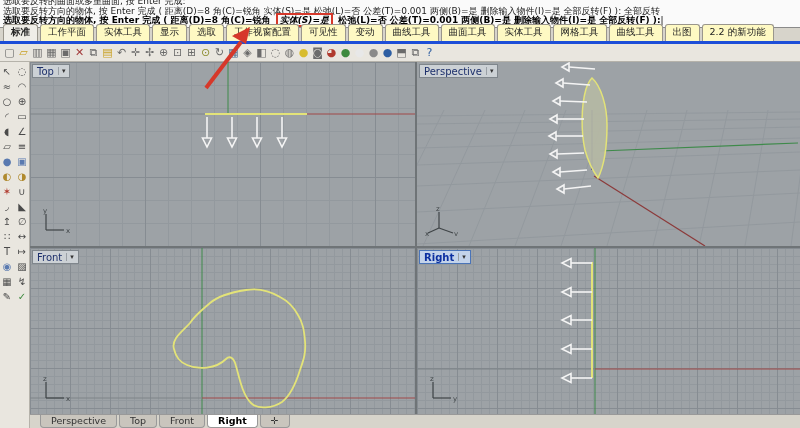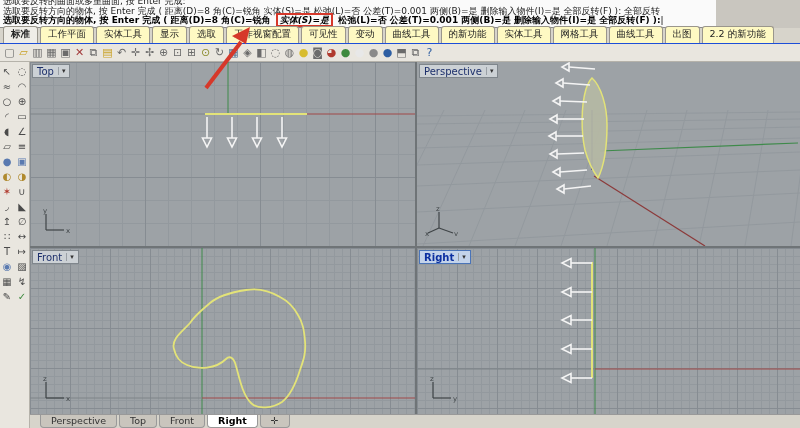--- a/index.html
+++ b/index.html
@@ -6,31 +6,31 @@
     --viewport-bg:#9da2a6; --grid-minor:#93999e; --grid-major:#868c92;
     --axis-red:#a04848; --axis-green:#3e8a4a; --axis-blue:#3a3a8c;
     --curve-yellow:#e3e378; --arrow-white:#f4f4f4; --annotation-red:#d6382a;
     --chrome-bg:#e9e6df; --chrome-dark:#d7d4cb; --title-text:#1c2f6b;
   }
   *{box-sizing:border-box;margin:0;padding:0}
   html,body{width:800px;height:428px;overflow:hidden}
   body{font-family:"DejaVu Sans","Liberation Sans",sans-serif;background:#c9c6bf;position:relative}
 
   
-  #command-area{position:absolute;left:0;top:0;width:716px;height:28px;background:#fafafa;
+  #command-area{position:absolute;left:0;top:0;width:800px;height:28px;background:#fafafa;
     border-bottom:1px solid #8a8a8a;overflow:hidden;}
   #cmd-lines{margin-top:-3px;padding-left:3px}
   .cmd-line{font-size:9px;line-height:9.6px;color:#222;white-space:nowrap}
   .cmd-line.prompt{font-weight:bold;color:#000}
   .red-box{border:2px solid var(--annotation-red);padding:0 2px;margin:0 2px;font-style:italic}
   .cursor{font-weight:normal}
 
   
   #menu-tabs{position:absolute;left:0;top:28px;width:800px;height:16px;background:var(--chrome-dark);
-    border-bottom:1px solid #1d4ed8;display:flex;align-items:flex-end;padding-left:3px;gap:2px}
+    border-bottom:3px solid #1d4ed8;display:flex;align-items:flex-end;padding-left:3px;gap:2px}
   .menu-tab{font-size:9.5px;color:#222;padding:1px 7px 2px;background:#fef9c3;
     border:1px solid #9a968c;border-bottom:none;border-radius:3px 3px 0 0;white-space:nowrap}
   .menu-tab.active{background:#efede7;font-weight:bold}
 
   
   #toolbar{position:absolute;left:0;top:44px;width:800px;height:18px;background:var(--chrome-bg);
     border-bottom:1px solid #b5b2aa;display:flex;align-items:center;padding-left:3px;gap:1px}
   .tb-icon{width:13px;height:15px;font-size:11px;line-height:15px;text-align:center;color:#6b6b6b;cursor:default}
 
   
@@ -92,21 +92,21 @@
 
 <span class="menu-tab active">标准</span>
     <span class="menu-tab">工作平面</span>
     <span class="menu-tab">实体工具</span>
     <span class="menu-tab">显示</span>
     <span class="menu-tab">选取</span>
     <span class="menu-tab">工作视窗配置</span>
     <span class="menu-tab">可见性</span>
     <span class="menu-tab">变动</span>
     <span class="menu-tab">曲线工具</span>
-    <span class="menu-tab">的新功能</span>
+    <span class="menu-tab">曲面工具</span>
     <span class="menu-tab">实体工具</span>
     <span class="menu-tab">网格工具</span>
     <span class="menu-tab">曲线工具</span>
     <span class="menu-tab">出图</span>
     <span class="menu-tab">2.2 的新功能</span>
   </div>
 
 <div id="toolbar">
 
 <span class="tb-icon" style="color: rgb(107, 107, 107);">▢</span>

